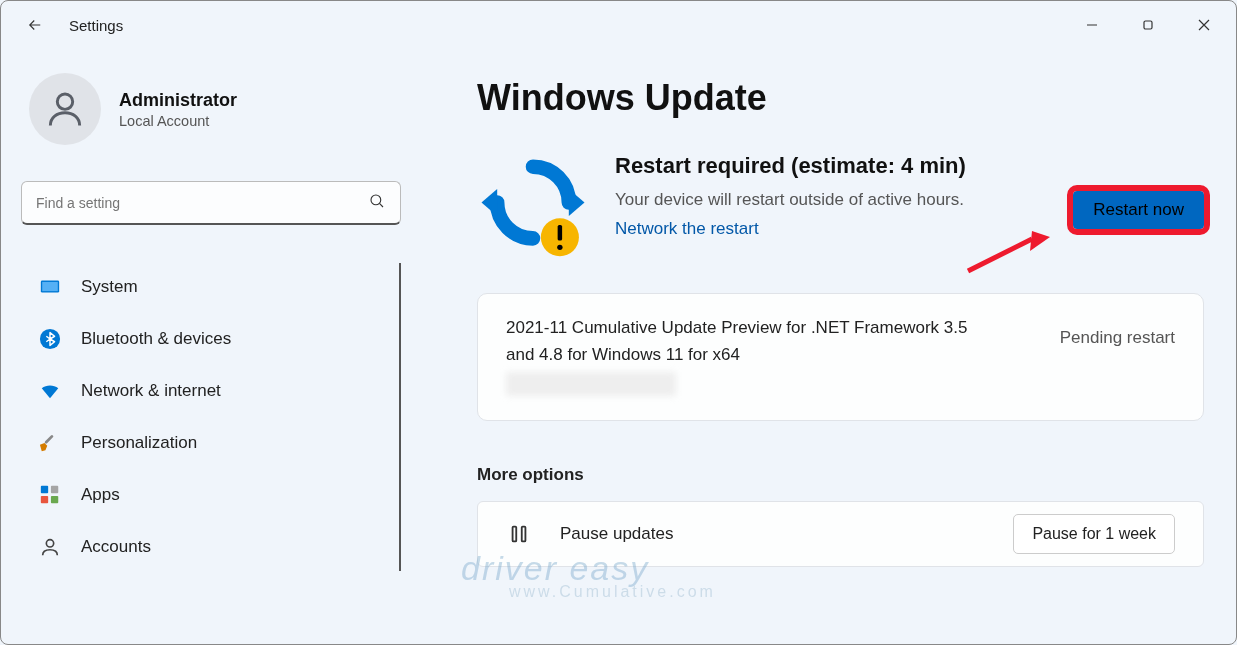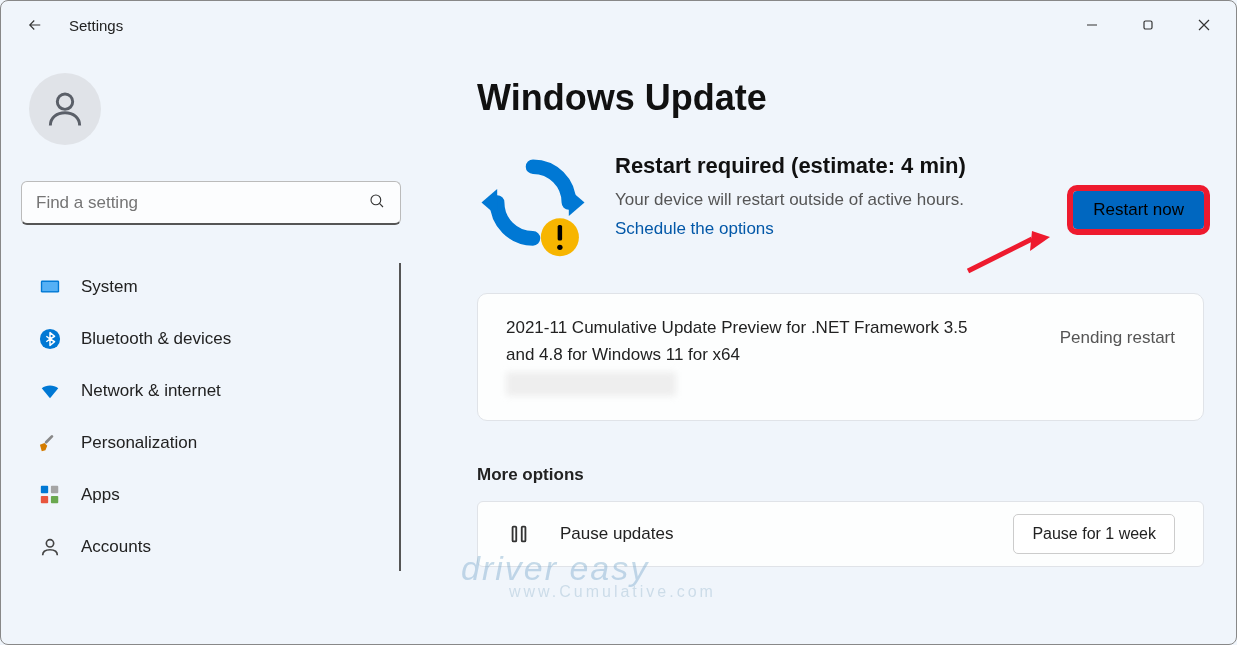--- a/index.html
+++ b/index.html
@@ -14,21 +14,21 @@
     
     .container { display: flex; height: calc(100% - 48px); }
     
     .sidebar { width: 420px; padding: 24px 20px 0 20px; display: flex; flex-direction: column; position: relative; }
     .user-row { display: flex; align-items: center; gap: 18px; margin-bottom: 36px; padding-left: 8px; }
     .avatar { width: 72px; height: 72px; border-radius: 50%; background: #e0e3e8; display: flex; align-items: center; justify-content: center; }
     .user-info .user-name { font-size: 18px; font-weight: 600; color: #111; }
     .user-info .user-sub { font-size: 14.5px; color: #555; margin-top: 2px; }
     
     .search-box { display: flex; align-items: center; height: 44px; border: 1px solid #bbb; border-bottom: 2px solid #555; border-radius: 6px; background: #fcfdfe; padding: 0 14px; margin-bottom: 38px; }
-    .search-box input { flex: 1; border: none; outline: none; background: transparent; font-size: 17px; color: #a21caf; }
+    .search-box input { flex: 1; border: none; outline: none; background: transparent; font-size: 14px; color: #a21caf; }
     .search-icon { color: #333; }
     
     .nav { display: flex; flex-direction: column; gap: 4px; border-right: 2px solid #555; padding-right: 12px; }
     .nav-item { display: flex; align-items: center; gap: 20px; padding: 13px 18px; border-radius: 6px; cursor: pointer; font-size: 17px; color: #222; }
     .nav-icon { width: 22px; height: 22px; display: flex; align-items: center; justify-content: center; }
     
     .main { flex: 1; padding: 28px 32px 0 56px; overflow: hidden; }
     .page-title { font-size: 36px; font-weight: 600; color: #111; margin-bottom: 32px; }
     
     .restart-banner { display: flex; gap: 26px; align-items: flex-start; margin-bottom: 30px; }
@@ -87,20 +87,24 @@
 </div>
 
 <div class="container">
   <aside class="sidebar">
     <div class="user-row">
       <div class="avatar">
         <svg width="44" height="44" viewBox="0 0 24 24" fill="none" stroke="#5a5f68" stroke-width="1.6">
             <circle cx="12" cy="8" r="4.2"></circle>
             <path d="M4 21c0-4.4 3.6-7 8-7s8 2.6 8 7"></path>
           </svg>
+      </div>
+      <div class="user-info">
+        <div class="user-name">Administrator</div>
+        <div class="user-sub">Local Account</div>
       </div>
     </div>
 
     <div class="search-box">
       <input type="text" placeholder="Find a setting" style="">
       <span class="search-icon">
         <svg width="18" height="18" viewBox="0 0 24 24" fill="none" stroke="currentColor" stroke-width="1.5">
             <circle cx="10.5" cy="10.5" r="6.5"></circle>
             <line x1="20" y1="20" x2="15.3" y2="15.3"></line>
           </svg>
@@ -177,21 +181,21 @@
           <path d="M 50 78 A 32 32 0 0 1 18 46" stroke="#0078d4" stroke-width="13" fill="none" stroke-linecap="round"></path>
           <polygon points="18,58 18,34 4,46" fill="#0078d4"></polygon>
           <circle cx="74" cy="77" r="17" fill="#f7b500"></circle>
           <rect x="72" y="66" width="4" height="14" fill="#000" rx="1.5"></rect>
           <circle cx="74" cy="86" r="2.4" fill="#000"></circle>
         </svg>
       </div>
       <div class="banner-text">
         <div class="banner-title">Restart required (estimate: 4 min)</div>
         <div class="banner-sub">Your device will restart outside of active hours.</div>
-        <div class="banner-link">Schedule the options</div>
+        <div class="banner-link">Network the restart</div>
       </div>
       <div class="restart-btn-wrap">
         <svg class="arrow-annotation" width="90" height="50" viewBox="0 0 90 50">
           <line x1="8" y1="42" x2="72" y2="10" stroke="#ee1a2e" stroke-width="5"></line>
           <polygon points="72,2 90,8 70,22" fill="#ee1a2e"></polygon>
         </svg>
         <button class="restart-btn">Restart now</button>
       </div>
     </div>
 

